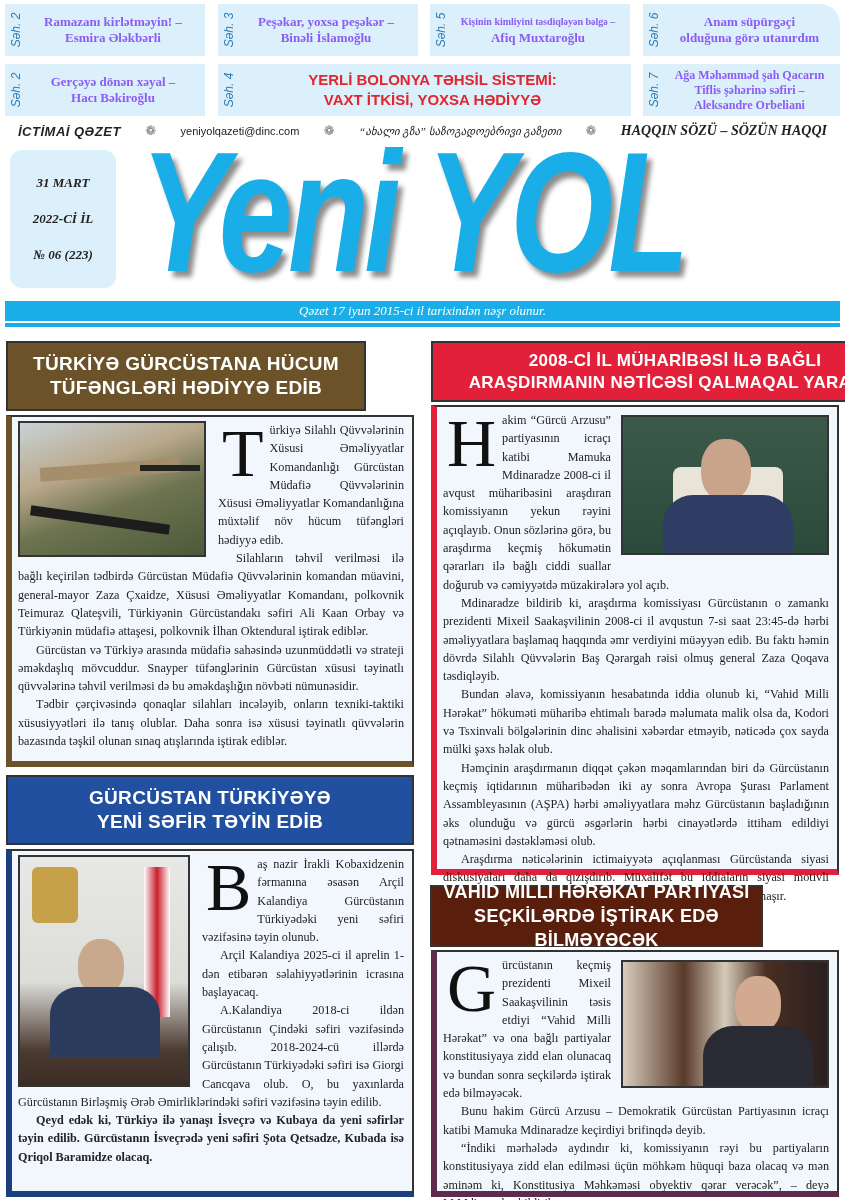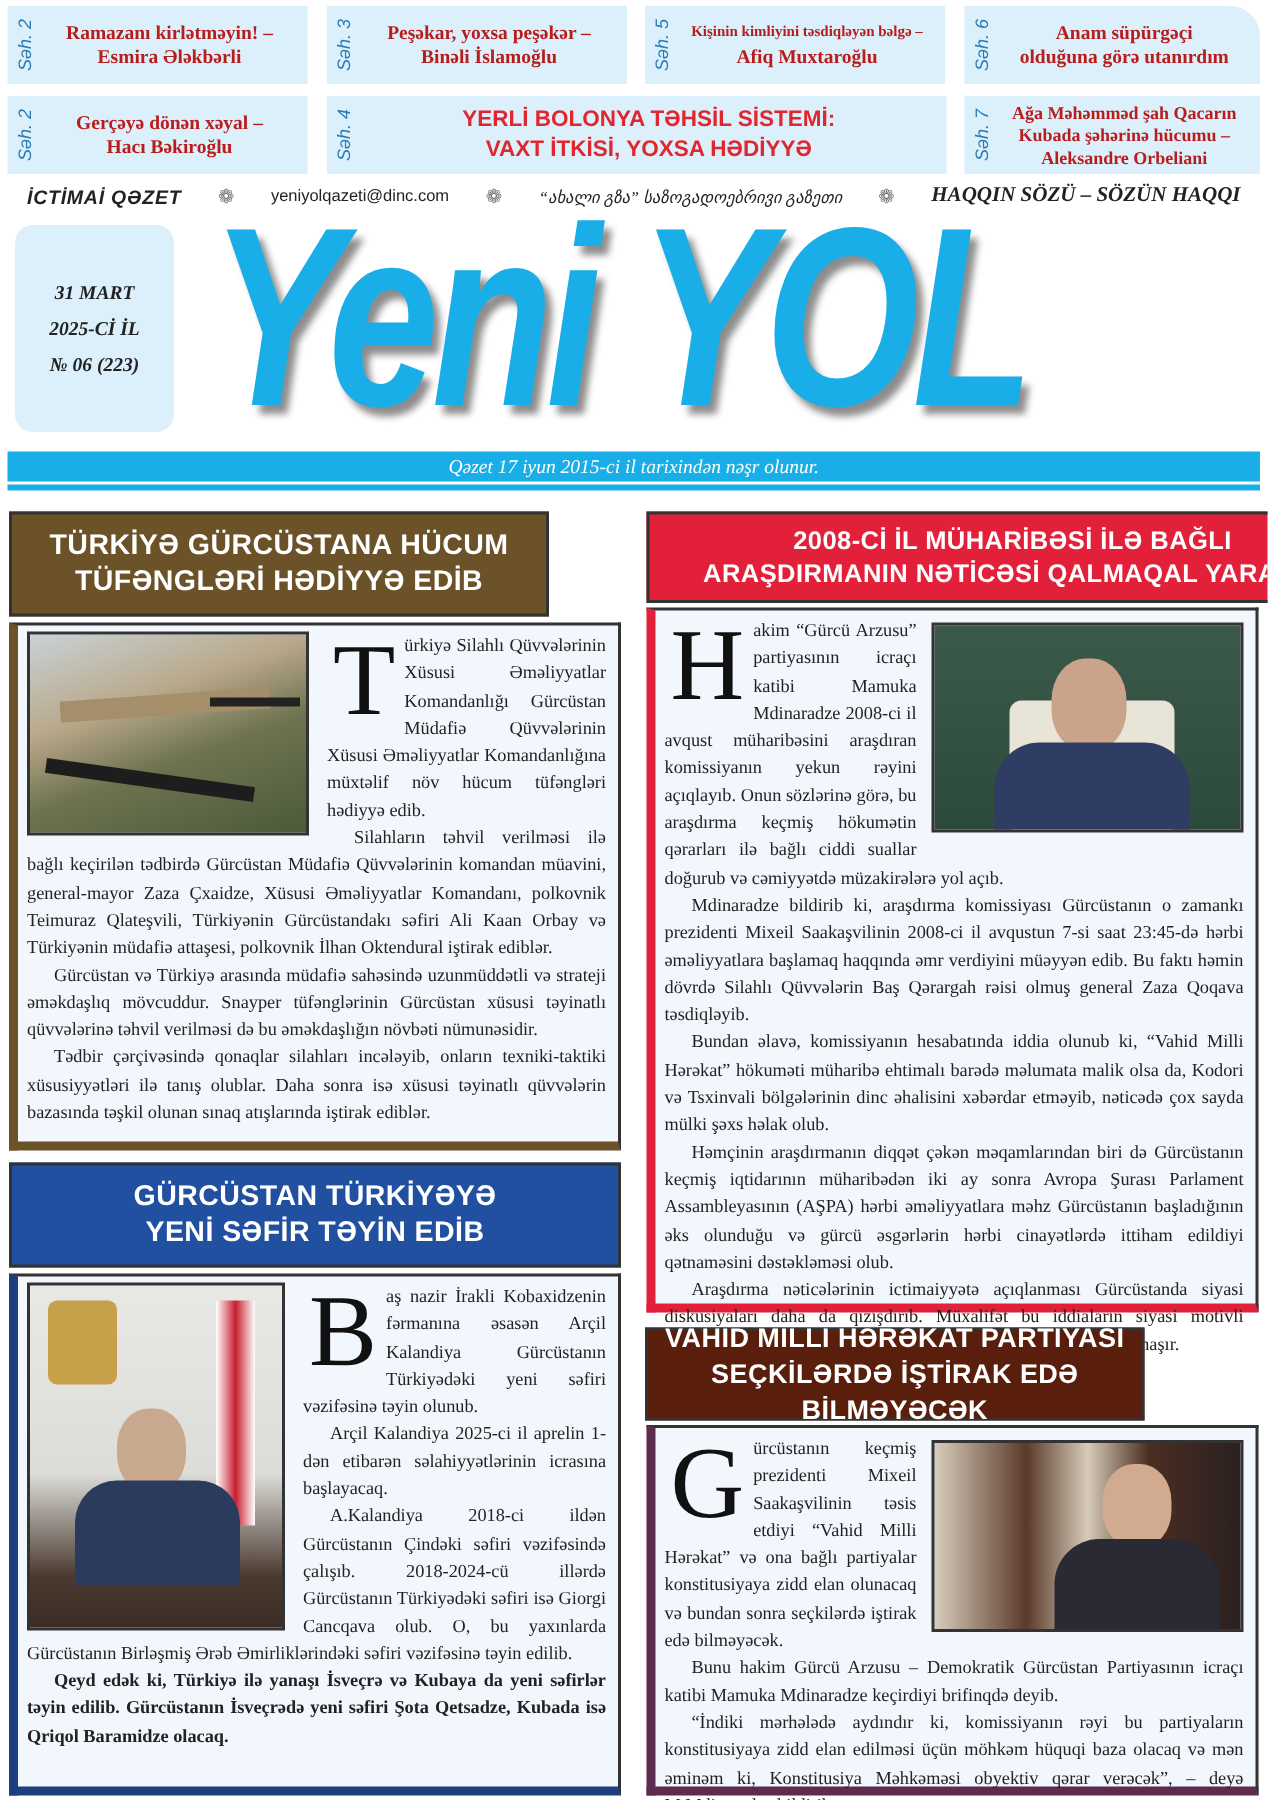--- a/index.html
+++ b/index.html
@@ -2,34 +2,34 @@
 <html><head>
 <meta charset="utf-8">
 <style>
   * { box-sizing: border-box; margin: 0; padding: 0; }
   body { width: 845px; height: 1200px; background: #ffffff; font-family: "Liberation Serif", serif; position: relative; overflow: hidden; color: #222; }
 
   
   .teaser { position: absolute; background: #dcf0fb; display: flex; align-items: center; }
   .teaser .page { width: 22px; height: 100%; display: flex; align-items: center; justify-content: center; }
   .teaser .page span { transform: rotate(-90deg); white-space: nowrap; font-family: "Liberation Sans", sans-serif; font-style: italic; color: #2b7bb5; font-size: 12px; }
-  .teaser .txt { flex: 1; text-align: center; color: #b91c1c; font-weight: bold; font-size: 13px; line-height: 16px; padding-right: 6px; }
+  .teaser .txt { flex: 1; text-align: center; color: #8b5cf6; font-weight: bold; font-size: 13px; line-height: 16px; padding-right: 6px; }
   .teaser .txt .big { font-size: 13px; display: block; }
   .teaser .txt.red { color: #e0262e; font-family: "Liberation Sans", sans-serif; font-size: 15px; line-height: 20px; }
 
   
   .strip { position: absolute; top: 122px; left: 18px; right: 18px; height: 18px; display: flex; align-items: center; justify-content: space-between; font-size: 12px; }
   .strip .lbl { font-family: Liberation Sans, sans-serif; font-style: italic; font-weight: bold; font-size: 13px; letter-spacing: 0.5px; }
   .strip .mail { font-family: "Liberation Sans", sans-serif; font-size: 11px; }
   .strip .geo { font-style: italic; font-size: 11px; }
   .strip .motto { font-style: italic; font-weight: bold; font-size: 14px; }
   .strip .orn { color: #777; font-size: 13px; }
 
   
-  .datebox { position: absolute; left: 10px; top: 150px; width: 106px; height: 138px; background: #dcf0fb; border-radius: 12px; display: flex; flex-direction: column; align-items: center; justify-content: center; gap: 8px; font-style: italic; font-weight: bold; font-size: 13px; color: #222; }
+  .datebox { position: absolute; left: 10px; top: 150px; width: 106px; height: 138px; background: #dcf0fb; border-radius: 12px; display: flex; flex-direction: column; align-items: center; justify-content: center; gap: 20px; font-style: italic; font-weight: bold; font-size: 13px; color: #222; }
   .logo { position: absolute; left: 140px; top: 132px; font-family: "Liberation Sans", sans-serif; font-style: italic; font-weight: bold; font-size: 170px; color: #1aaee8; letter-spacing: -6px; line-height: 160px; transform: scaleX(0.78); transform-origin: left top; text-shadow: 6px 6px 6px rgba(0,0,0,0.45); white-space: nowrap; }
   .since { position: absolute; left: 5px; right: 5px; top: 301px; height: 20px; background: #1aaee8; color: #fff; text-align: center; font-style: italic; font-size: 13px; line-height: 20px; }
   .since-line { position: absolute; left: 5px; right: 5px; top: 323px; height: 4px; background: #1aaee8; }
 
   
   .head { position: absolute; color: #fff; font-family: "Liberation Sans", sans-serif; font-weight: bold; text-align: center; display: flex; align-items: center; justify-content: center; line-height: 24px; letter-spacing: 0.3px; border: 2px solid #333; }
   .head span { display: block; }
   .box { position: absolute; background: #f2f7fd; border-left: 6px solid; border-bottom: 6px solid; }
   .body { font-size: 12.2px; line-height: 18.3px; text-align: justify; color: #222; }
   .body p { text-indent: 18px; }
@@ -95,38 +95,38 @@
       <span style="display:block">YERLİ BOLONYA TƏHSİL SİSTEMİ:</span>
       <span style="display:block">VAXT İTKİSİ, YOXSA HƏDİYYƏ</span>
     </div>
 </div>
 <div class="teaser" style="left:643px;top:64px;width:197px;height:52px;">
   <div class="page">
       <span>Səh. 7</span>
     </div>
   <div class="txt" style="font-size:12px;line-height:15px;">
       <span style="display:block">Ağa Məhəmməd şah Qacarın</span>
-      <span style="display:block">Kubada şəhərinə hücumu –</span>
+      <span style="display:block">Tiflis şəhərinə səfiri –</span>
       <span style="display:block">Aleksandre Orbeliani</span>
     </div>
 </div>
 
 <div class="strip">
   <span class="lbl">İCTİMAİ QƏZET</span>
   <span class="orn">❁</span>
   <span class="mail">yeniyolqazeti@dinc.com</span>
   <span class="orn">❁</span>
   <span class="geo">“ახალი გზა” საზოგადოებრივი გაზეთი</span>
   <span class="orn">❁</span>
   <span class="motto">HAQQIN SÖZÜ – SÖZÜN HAQQI</span>
 </div>
 
 <div class="datebox">
   <div>31 MART</div>
-  <div>2025-Cİ İL</div>
+  <div>2022-Cİ İL</div>
   <div>№ 06 (223)</div>
 </div>
 <div class="logo">Yeni YOL</div>
 <div class="since">Qəzet 17 iyun 2015-ci il tarixindən nəşr olunur.</div>
 <div class="since-line"></div>
 
 <div class="head" style="left:6px;top:341px;width:360px;height:70px;background:#6b5228;font-size:19px;">
   <div>
       <span>TÜRKİYƏ GÜRCÜSTANA HÜCUM</span>
       <span>TÜFƏNGLƏRİ HƏDİYYƏ EDİB</span>

